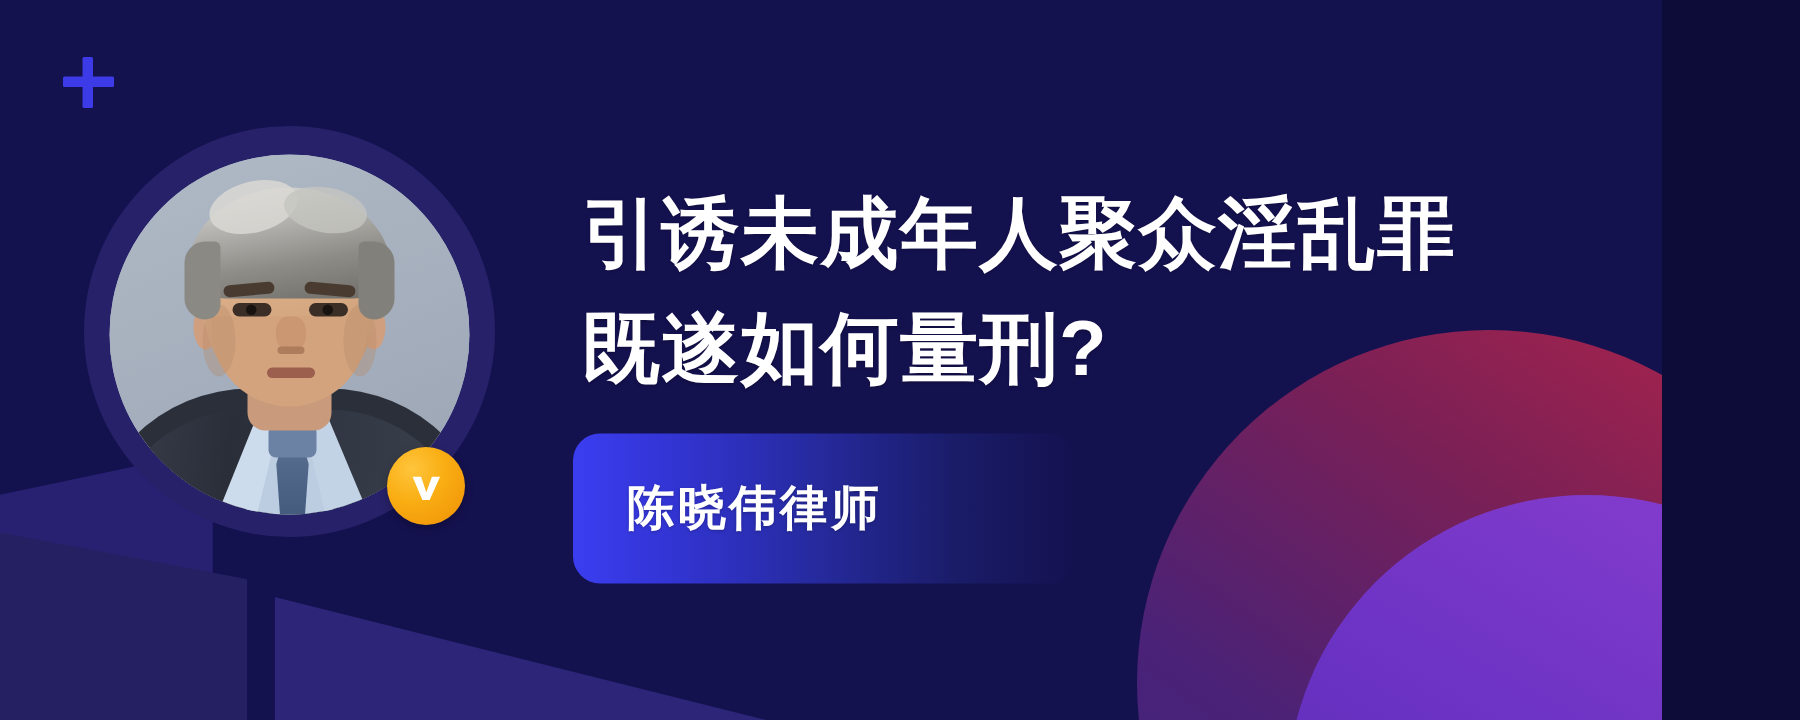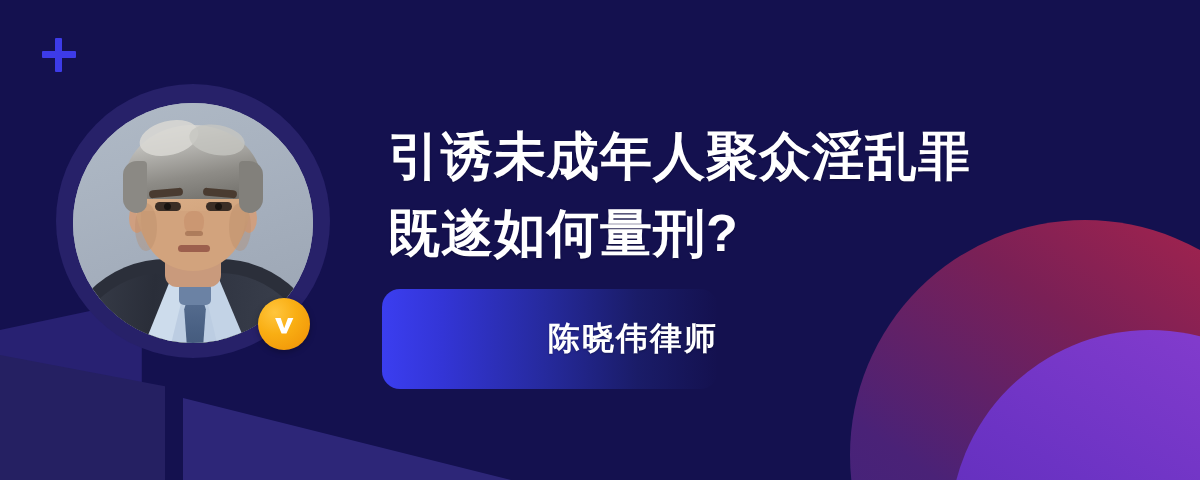--- a/index.html
+++ b/index.html
@@ -1,20 +1,20 @@
 <!DOCTYPE html>
 <html><head>
 <meta charset="utf-8">
 <style>
   * { margin:0; padding:0; box-sizing:border-box; }
   html,body { background:#0d0b38; }
 
   .banner {
     position:relative;
-    width:1200px; height:480px;
+    width:1108px; height:480px;
     overflow:hidden;
     background:#14114f;
     font-family:"Liberation Sans","DejaVu Sans",sans-serif;
   }
 
   
   .bg-layer { position:absolute; inset:0; overflow:hidden; }
 
   .deco-poly-left {
     position:absolute; left:-10px; top:300px;
@@ -204,21 +204,21 @@
     line-height:1.48;
     letter-spacing:1px;
     white-space:pre-line;
     text-shadow:0 1px 2px rgba(0,0,0,.22);
   }
   .name-chip {
     position:absolute; left:382px; top:289px;
     width:336px; height:100px;
     border-radius:18px;
     background:linear-gradient(90deg,#3b3ef0 0%,#3335d6 18%,#262a9e 48%,#1a1c68 76%,rgba(20,17,79,0) 100%);
-    display:flex; align-items:center;justify-content:flex-end;
+    display:flex; align-items:center;
   }
   .name-chip-label {
     color:#ffffff;
     font-size:32px;
     font-weight:700;
     letter-spacing:2px;
     margin-left:36px;
     text-shadow:0 1px 2px rgba(0,0,0,.25);
   }
 </style>

